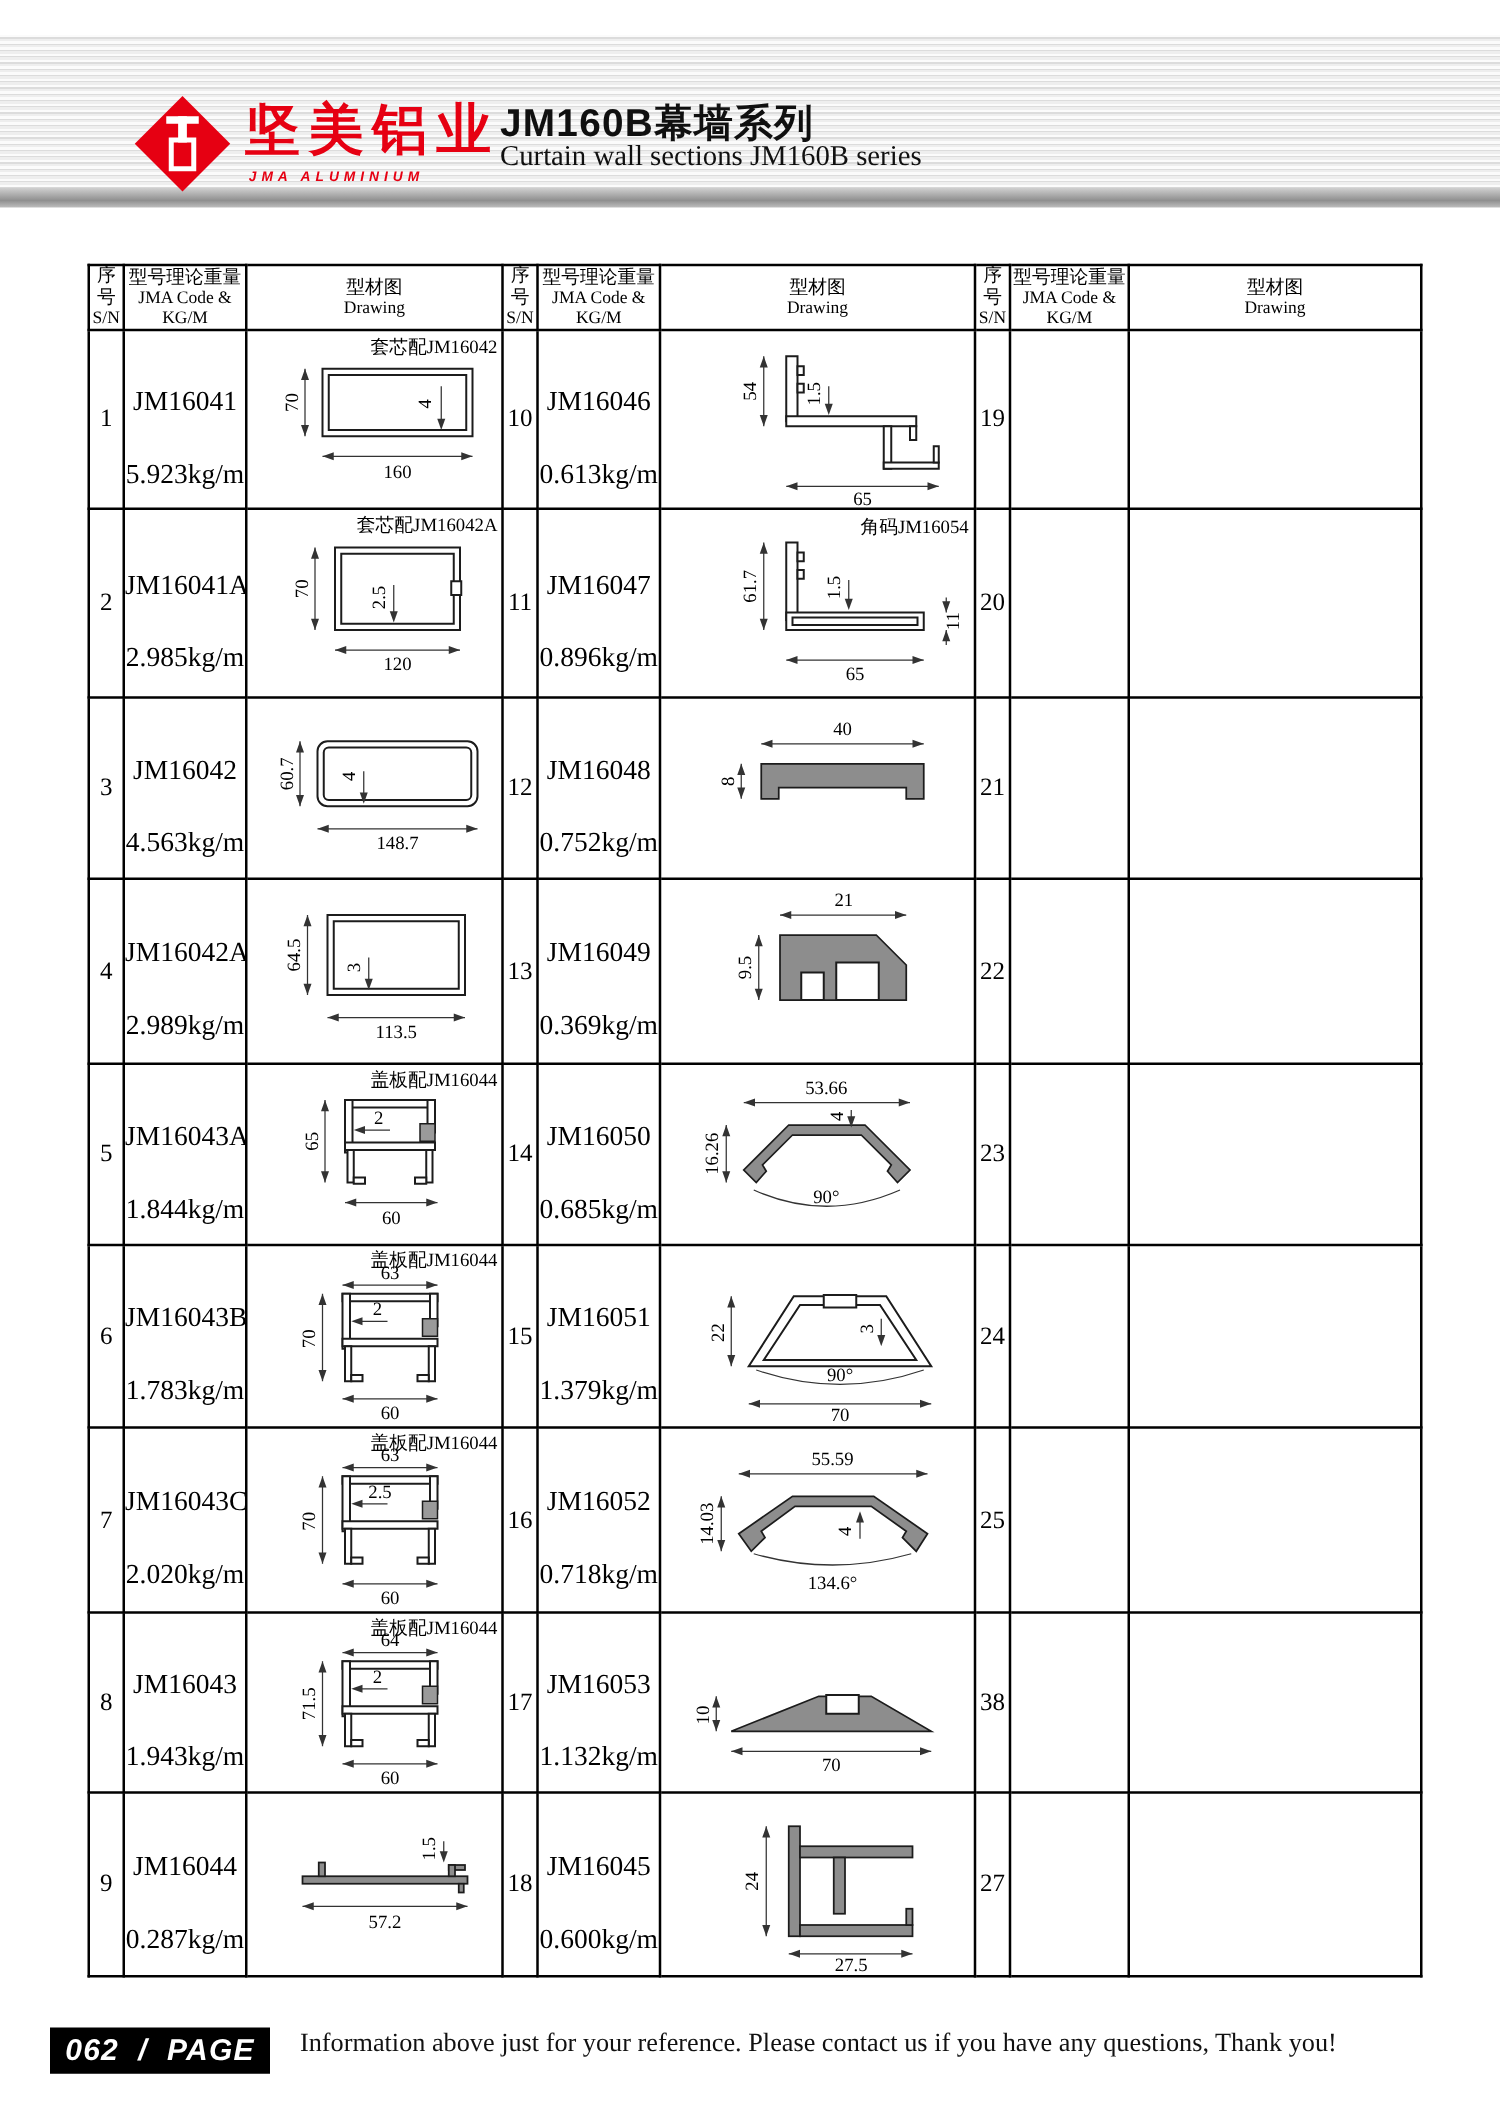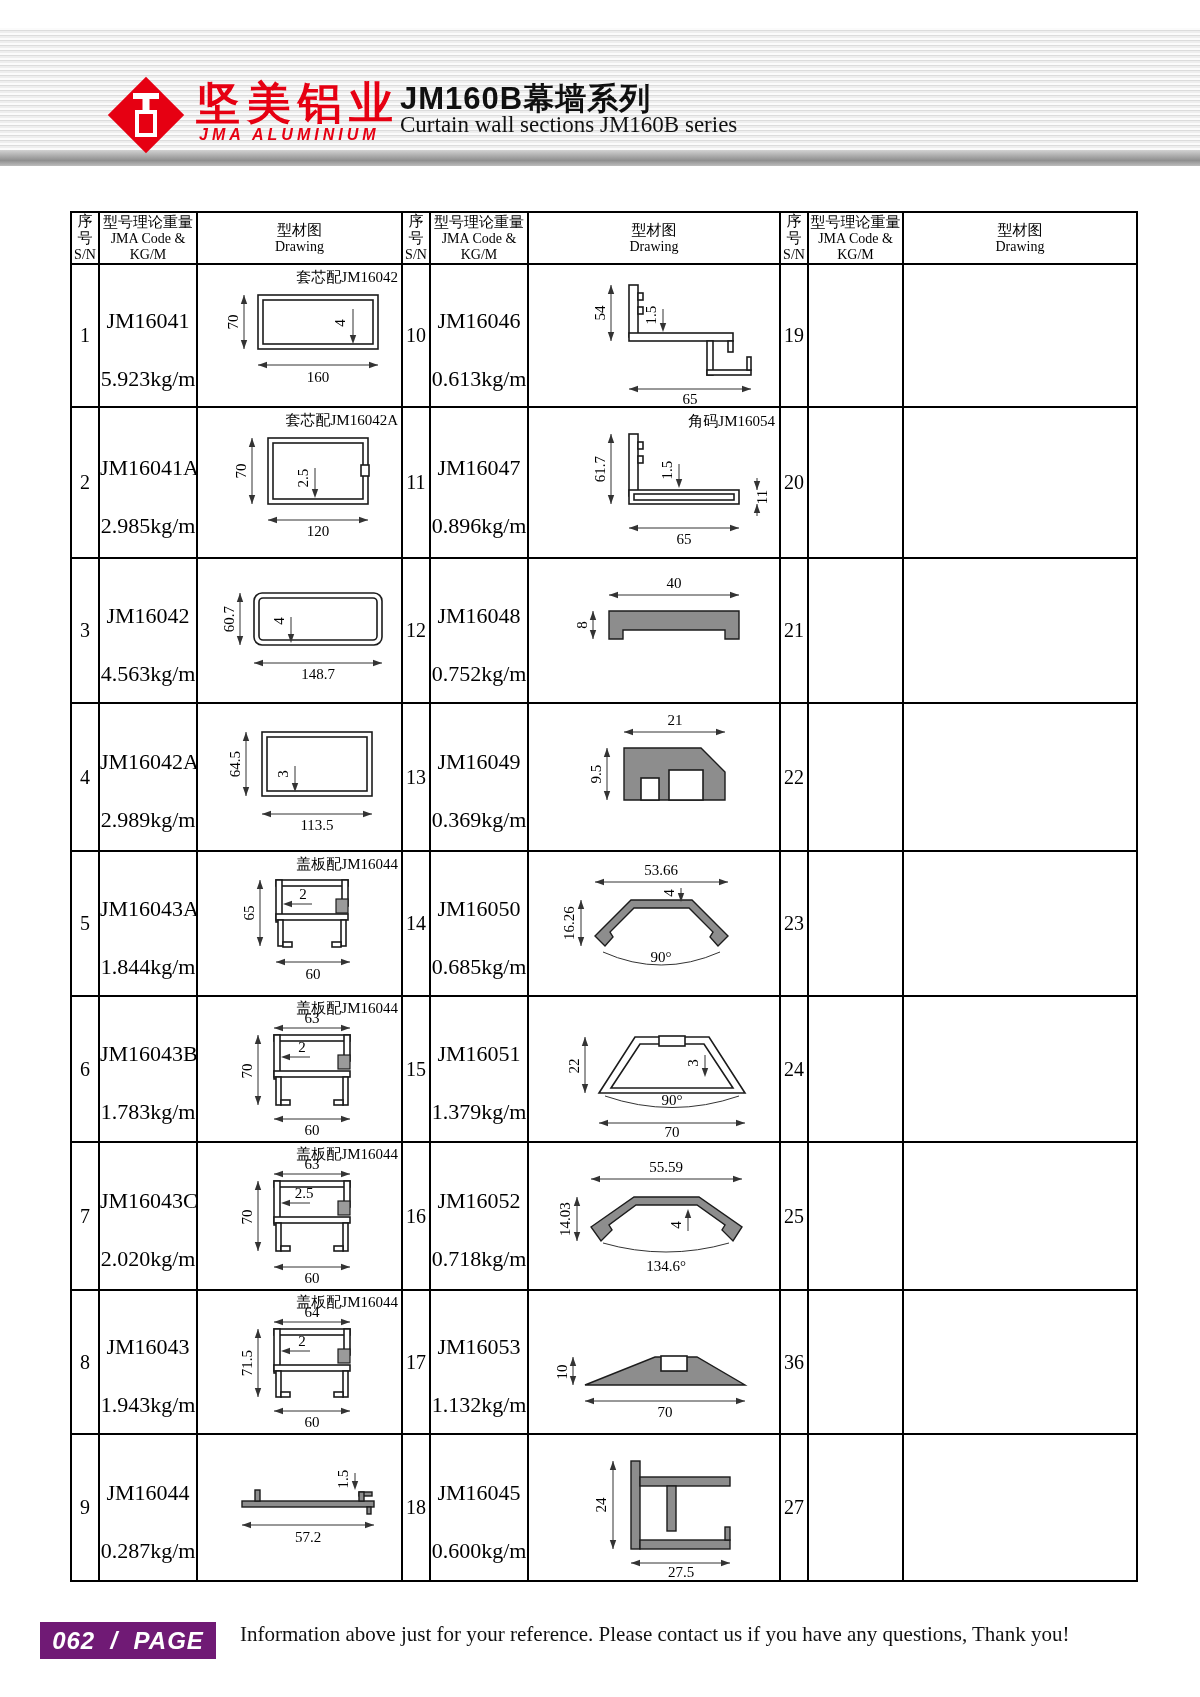--- a/index.html
+++ b/index.html
@@ -6,21 +6,21 @@
   .page{position:relative;width:1200px;height:1697px;background:#fff;overflow:hidden;
         font-family:"Liberation Serif",serif;color:#000;}
   
   .stripes{position:absolute;left:0;top:28px;width:100%;height:124px;
     background:repeating-linear-gradient(180deg,#fbfbfb 0px,#fbfbfb 2px,#dcdcdc 2px,#dcdcdc 3px,#eeeeee 3px,#eeeeee 5px);}
   .shade{position:absolute;left:0;top:150px;width:100%;height:16px;
     background:linear-gradient(180deg,#d2d2d2 0%,#8f8f8f 65%,#bdbdbd 100%);}
   .logo-svg{position:absolute;left:103px;top:72px;}
   .brand-cn{position:absolute;left:196px;top:74px;font-size:44px;font-weight:bold;color:#e60012;
     letter-spacing:7px;font-family:"Liberation Sans",sans-serif;}
-  .brand-en{position:absolute;left:199px;top:126px;font-size:16px;font-weight:bold;font-style:italic;
+  .brand-en{position:absolute;left:199px;top:136px;font-size:11px;font-weight:bold;font-style:italic;
     color:#e60012;letter-spacing:4px;font-family:"Liberation Sans",sans-serif;}
   .title-cn{position:absolute;left:400px;top:78px;font-size:31px;font-weight:bold;color:#101010;
     font-family:"Liberation Sans",sans-serif;letter-spacing:1px;}
   .title-en{position:absolute;left:400px;top:112px;font-size:23px;color:#101010;}
   
   table.spec{position:absolute;left:70px;top:211px;border-collapse:collapse;table-layout:fixed;
     width:1066px;}
   table.spec,.spec th,.spec td{border:2px solid #000;}
   .spec th,.spec td{padding:0;text-align:center;vertical-align:middle;overflow:hidden;}
   .hcn{font-size:15px;line-height:17px;font-weight:normal;}
@@ -30,21 +30,21 @@
   .drawcell{vertical-align:top;margin-top:40px;}
   svg{display:block;}
   .pf{fill:#ffffff;stroke:#1c1c1c;stroke-width:1.6;}
   .pg{fill:#8d8d8d;stroke:#1c1c1c;stroke-width:1.4;}
   .clip{fill:#9a9a9a;stroke:#1c1c1c;stroke-width:1.2;}
   .dim{stroke:#333;stroke-width:1;fill:none;}
   .ar{fill:#333;stroke:none;}
   text.d{font-family:"Liberation Serif",serif;font-size:15px;fill:#000;}
   text.nt{font-family:"Liberation Serif",serif;font-size:15px;fill:#000;}
   
-  .page-badge{position:absolute;left:40px;top:1622px;width:176px;height:37px;background:#701a75;
+  .page-badge{position:absolute;left:40px;top:1622px;width:176px;height:37px;background:#000000;
     color:#fff;font-family:"Liberation Sans",sans-serif;font-weight:bold;font-style:italic;
     font-size:24px;line-height:37px;text-align:center;letter-spacing:1px;}
   .footer-cn{position:absolute;left:240px;top:1585px;width:920px;font-size:23px;font-weight:bold;
     color:#111;font-family:"Liberation Sans",sans-serif;letter-spacing:1px;}
   .footer-en{position:absolute;left:240px;top:1622px;width:920px;font-size:21px;color:#111;}
 </style>
 </head>
 <body>
 
 <div class="page">
@@ -526,21 +526,21 @@
           <polygon class="pg" points="56,94 126,66 168,66 216,94"></polygon>
           <rect class="pf" x="132" y="65" width="26" height="15"></rect>
           <line class="dim" x1="44" y1="66" x2="44" y2="94"></line>
               <path class="ar" d="M44,66 l-3.2,9 h6.4 z M44,94 l-3.2,-9 h6.4 z"></path>
           <text class="d" transform="translate(38 81) rotate(-90)" text-anchor="middle">10</text>
           <line class="dim" x1="56" y1="110" x2="216" y2="110"></line>
               <path class="ar" d="M56,110 l9,-3.2 v6.4 z M216,110 l-9,-3.2 v6.4 z"></path>
           <text class="d" x="136" y="126" text-anchor="middle">70</text>
         </svg>
       </td>
-      <td class="sn">36</td>
+      <td class="sn">38</td>
       <td></td>
       <td></td>
     </tr>
 
     <tr style="height:145px">
       <td class="sn">9</td>
       <td class="code">
             <div>JM16044</div>
             <div>0.287kg/m</div>
           </td>

